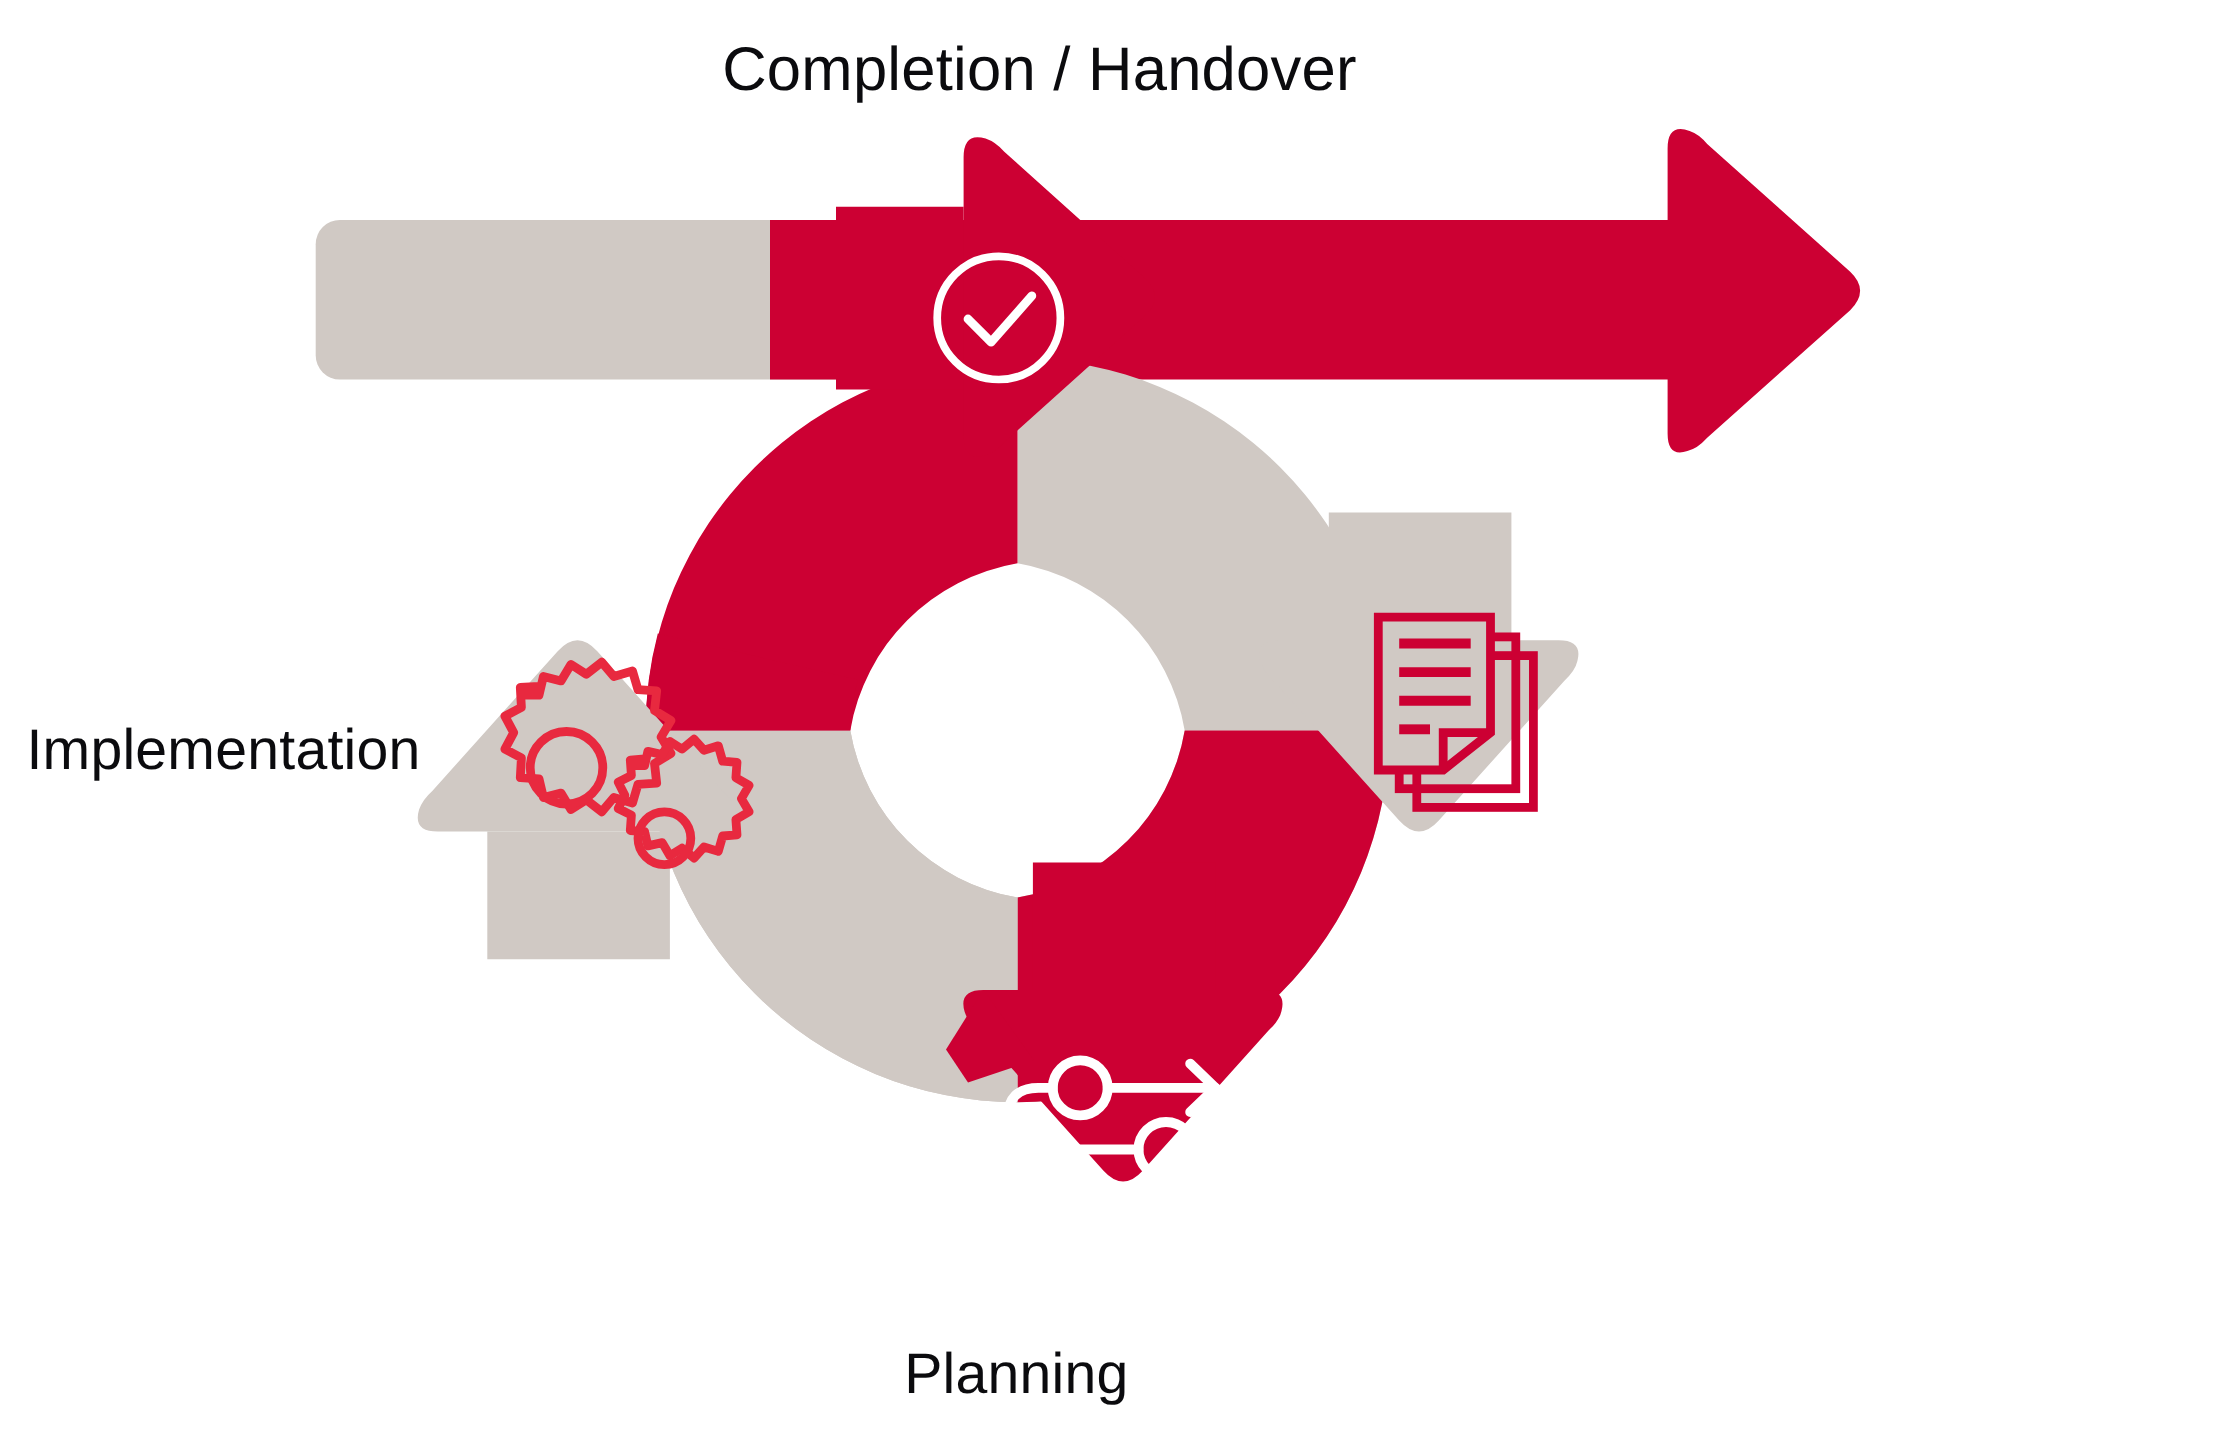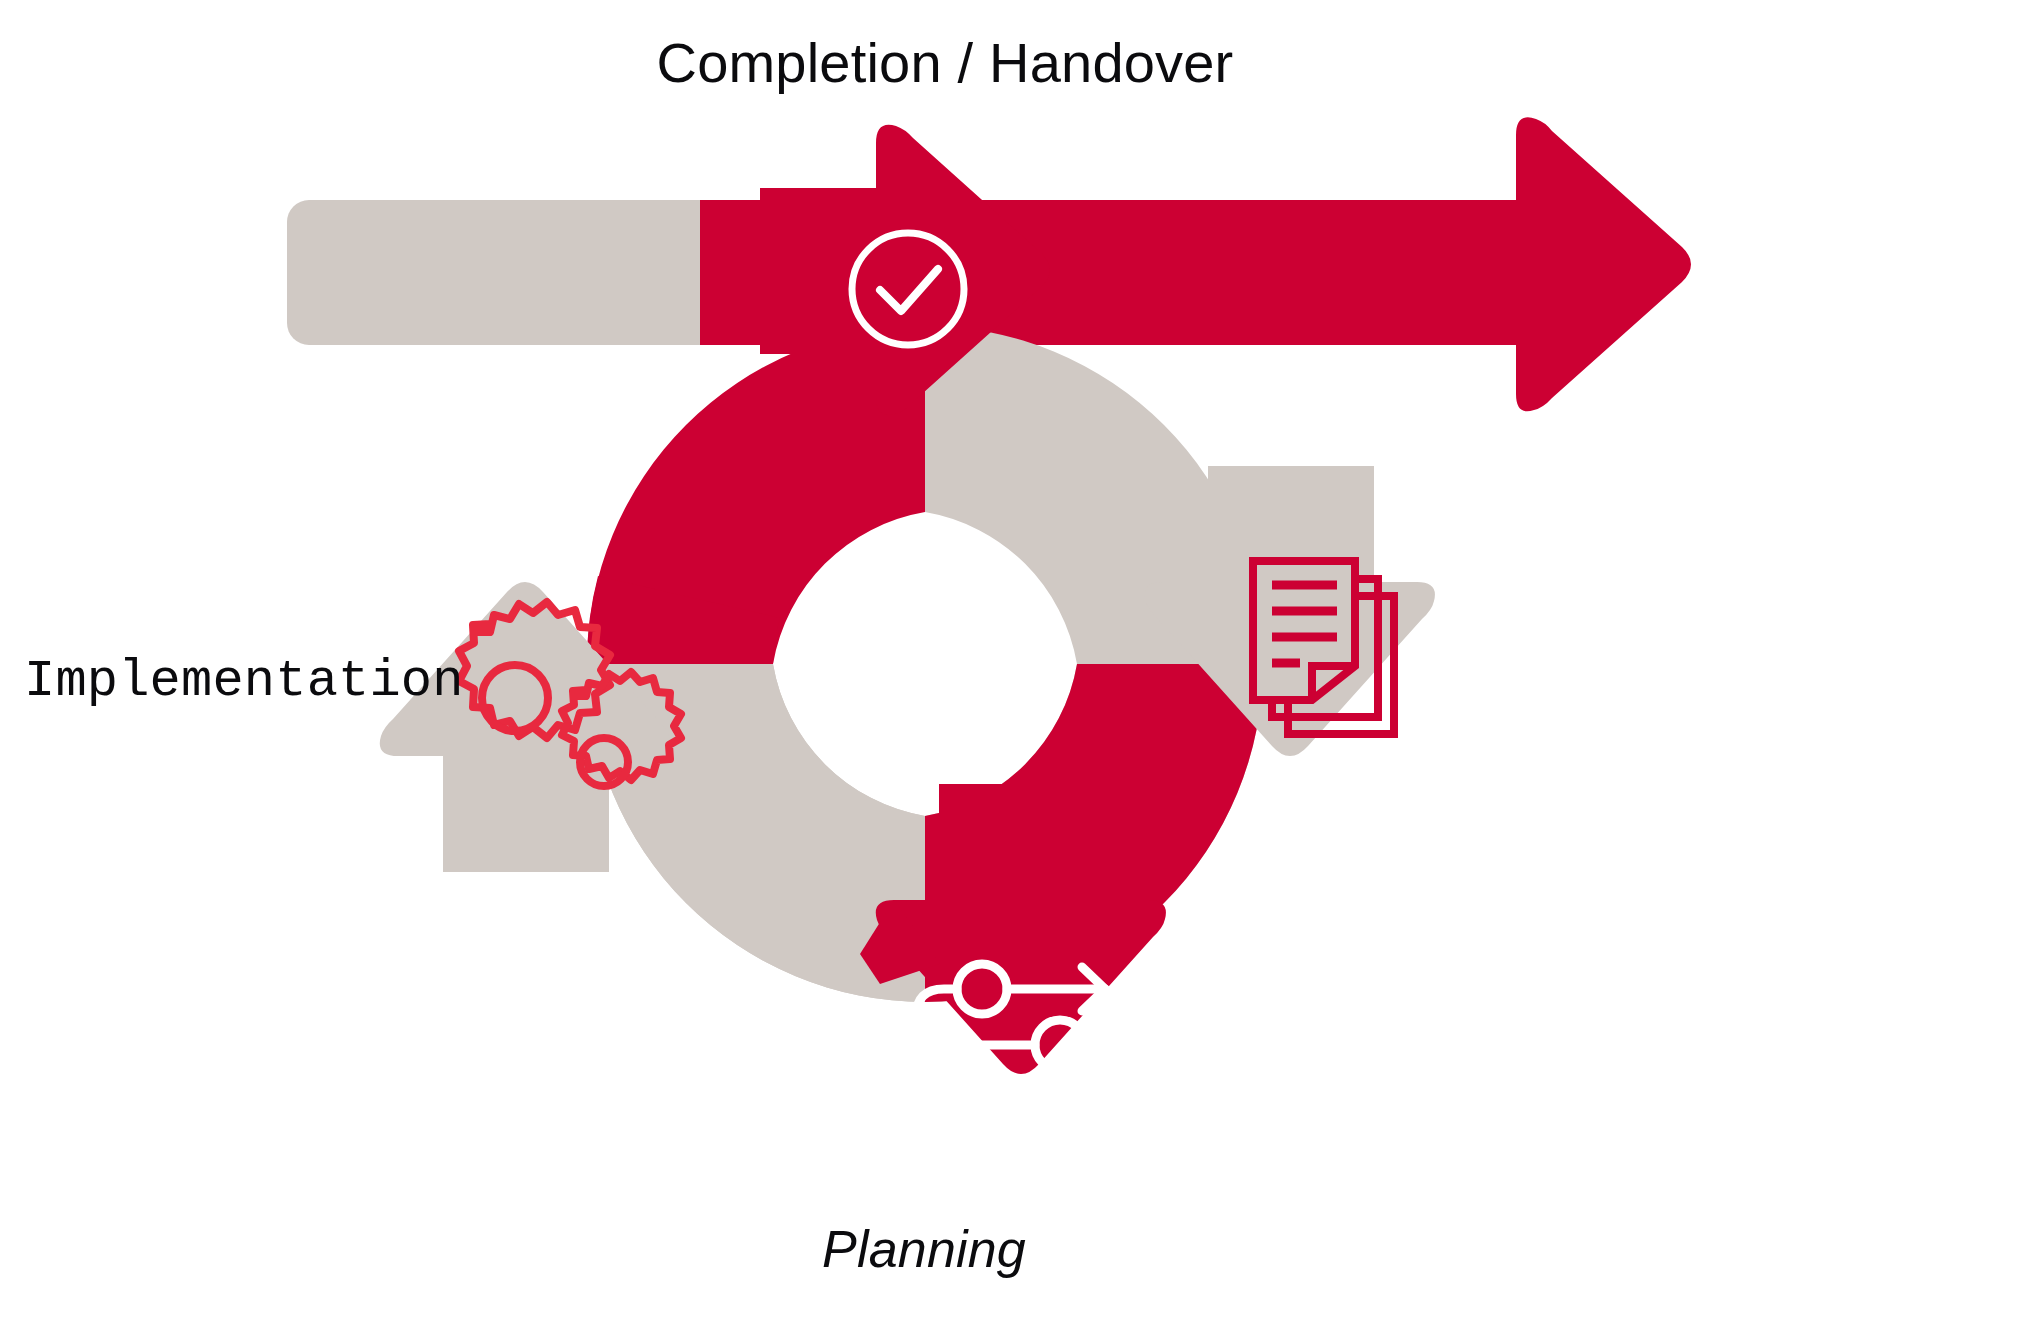--- a/index.html
+++ b/index.html
@@ -40,32 +40,30 @@
     left: 0;
     width: 2034px;
     text-align: center;
     top: 26px;
     transform: translateX(-72px);
   }
   #label-implementation {
     font-size: 52px;
     left: 24px;
     top: 648px;
-    font-family: Liberation Mono, monospace;
   }
   #label-assessment {
     font-size: 52px;
     left: 1470px;
     top: 648px;
   }
   #label-planning {
     font-size: 52px;
     left: 822px;
     top: 1215px;
-    font-style: italic;
   }
 </style>
 </head>
 <body>
 
 <div id="stage">
 
   <svg class="diagram-svg" viewBox="0 0 2034 1319" xmlns="http://www.w3.org/2000/svg">
 
     <defs>

